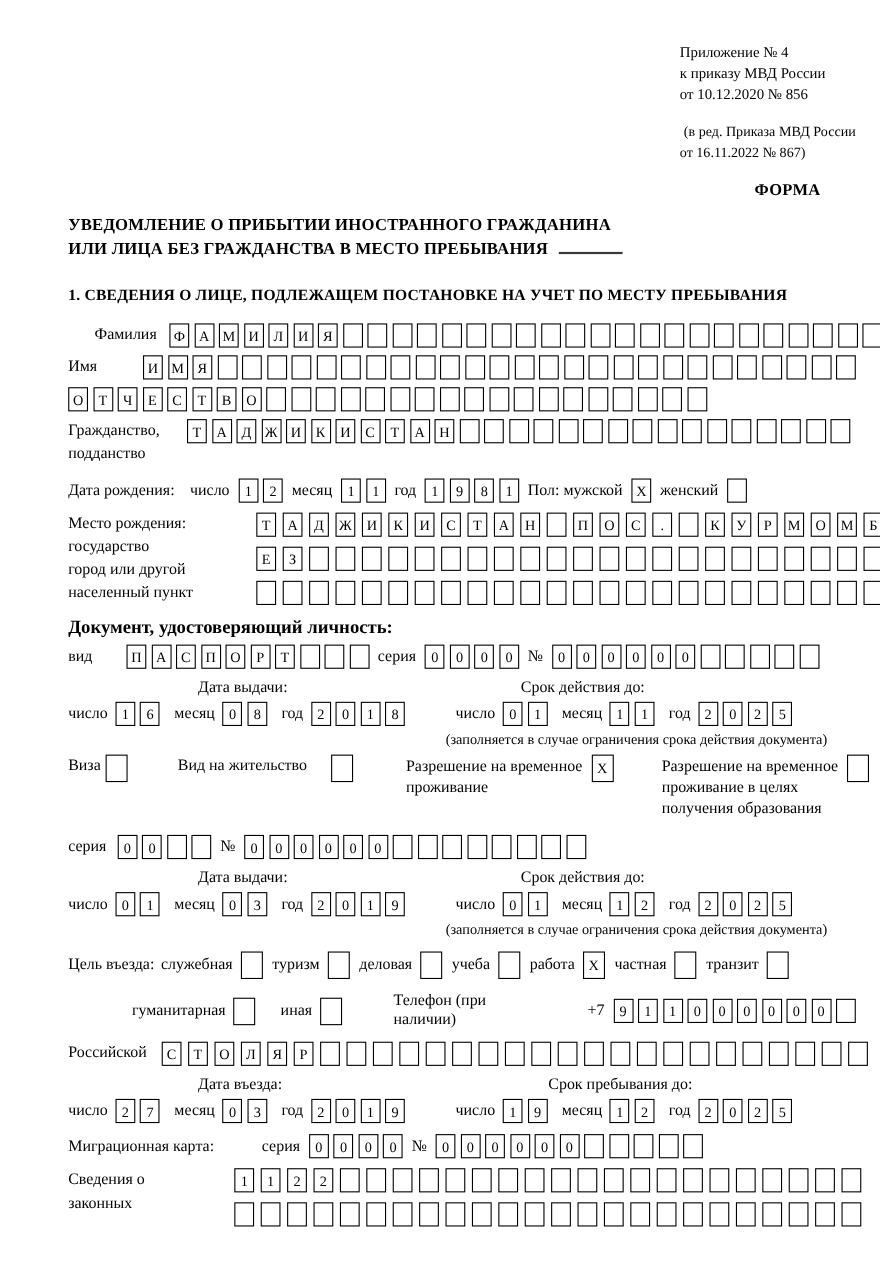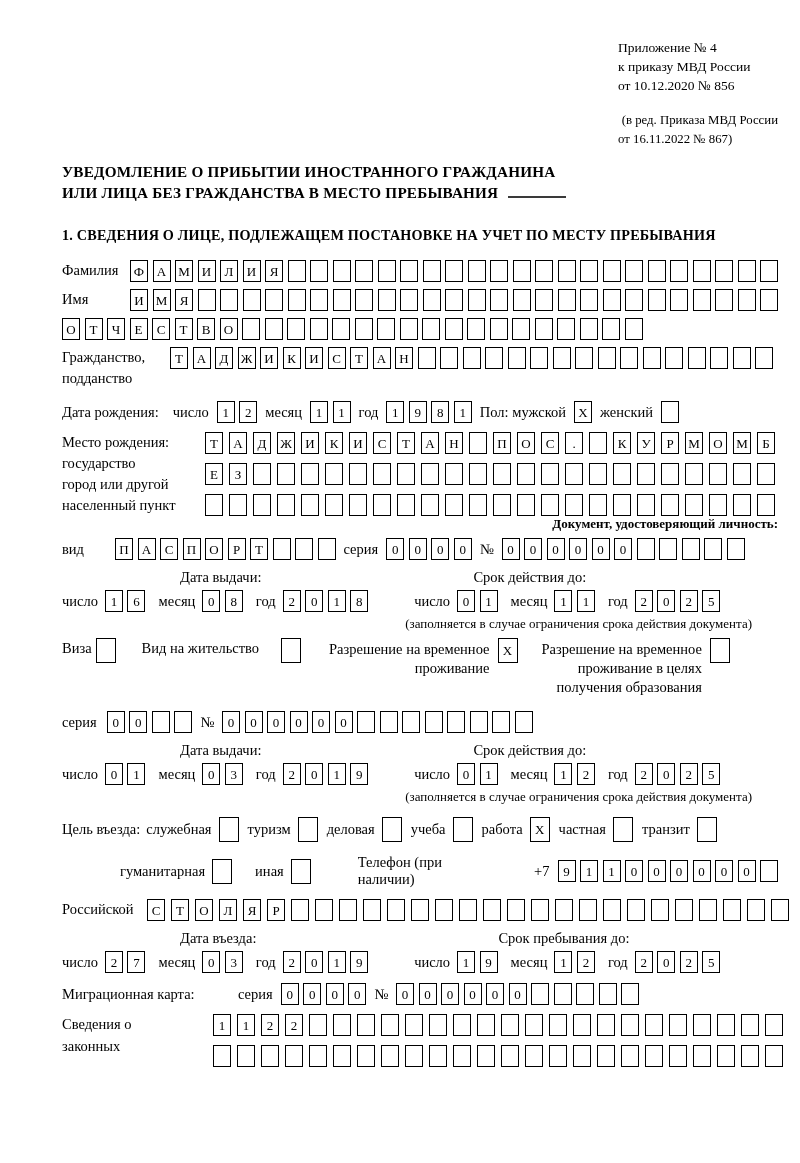--- a/index.html
+++ b/index.html
@@ -28,25 +28,25 @@
   .dh{display:flex;margin-top:9px;font-size:14.5px;}
   .dh .h1{margin-left:118px;}
   .dh .h2{margin-left:212px;}
   .dr{display:flex;align-items:center;margin-top:4px;font-size:14.5px;}
   .dr .sl{margin-right:7px;}
   .dr .bgap{margin-right:13px;}
   .rgrp{display:flex;align-items:center;margin-left:46px;}
   .note{font-size:13px;text-align:right;padding-right:26px;margin-top:4px;}
 
   .plain{font-size:14.5px;margin-top:10px;line-height:22px;}
-  .opts{display:flex;align-items:flex-start;margin-top:8px;font-size:14.5px;}
+  .opts{display:flex;align-items:flex-start;margin-top:8px;font-size:14.5px;gap:20px;}
   .opt{display:flex;align-items:flex-start;flex:none;}
   .opt .boxes{margin-left:8px;margin-top:-2px;}
-  .opt-lines{display:flex;flex-direction:column;text-align:right;line-height:19px;}
-  .docheading{text-align:right;font-weight:bold;font-size:13px;}
+  .opt-lines{display:flex;flex-direction:column;text-align:left;line-height:19px;}
+  .docheading{text-align:left;font-weight:bold;font-size:17px;margin-top:10px;}
 
   .goal{display:flex;align-items:center;font-size:14.5px;margin-top:12px;}
   .goal .gi{display:flex;align-items:center;margin-right:9px;}
   .goal .gi .boxes{margin-left:7px;}
 
   .rep{display:flex;margin-top:9px;}
   .rep .rlabels{width:151px;font-size:14.5px;line-height:21.5px;flex:none;}
   .rep .rrows{display:flex;flex-direction:column;gap:9px;}
   .ml8{margin-left:8px;} .ml12{margin-left:12px;}
   .slbl{flex:none;margin:0 8px;line-height:22px;}
@@ -57,29 +57,30 @@
 <div class="page">
 
   <div class="ref">
     <div>Приложение № 4</div>
     <div>к приказу МВД России</div>
     <div>от 10.12.2020 № 856</div>
     <div class="sm gap">(в ред. Приказа МВД России</div>
     <div class="sm">от 16.11.2022 № 867)</div>
   </div>
 
+  <div class="forma">ФОРМА</div>
 
   <div class="title">
     <div>УВЕДОМЛЕНИЕ О ПРИБЫТИИ ИНОСТРАННОГО ГРАЖДАНИНА</div>
     <div><span>ИЛИ ЛИЦА БЕЗ ГРАЖДАНСТВА В МЕСТО ПРЕБЫВАНИЯ</span><span class="t-underline"></span></div>
   </div>
 
   <div class="sec">1. СВЕДЕНИЯ О ЛИЦЕ, ПОДЛЕЖАЩЕМ ПОСТАНОВКЕ НА УЧЕТ ПО МЕСТУ ПРЕБЫВАНИЯ</div>
 
-  <div class="row" style="margin-top:16px;">
+  <div class="row" style="margin-top:16px;margin-left:24px;">
     <span class="lbl w-surname">Фамилия</span>
     <span class="boxes">
         <span class="cell">Ф</span>
         <span class="cell">А</span>
         <span class="cell">М</span>
         <span class="cell">И</span>
         <span class="cell">Л</span>
         <span class="cell">И</span>
         <span class="cell">Я</span>
         <span class="cell"></span>
@@ -231,21 +232,21 @@
     <span class="slbl">Пол: мужской</span>
     <span class="boxes">
         <span class="cell">X</span>
       </span>
     <span class="slbl ml8">женский</span>
     <span class="boxes">
         <span class="cell"></span>
       </span>
   </div>
 
-  <div class="row" style="margin-top:9px;">
+  <div class="row" style="margin-top:9px;gap:28px;">
     <span class="stack" style="width:143px;line-height:21.5px;">
       <span class="lbl">Место рождения:</span>
       <span class="lbl">государство</span>
       <span class="lbl">город или другой</span>
       <span class="lbl">населенный пункт</span>
     </span>
     <span class="stack" style="gap:9px;">
       <span class="boxes w">
           <span class="cell">Т</span>
           <span class="cell">А</span>

